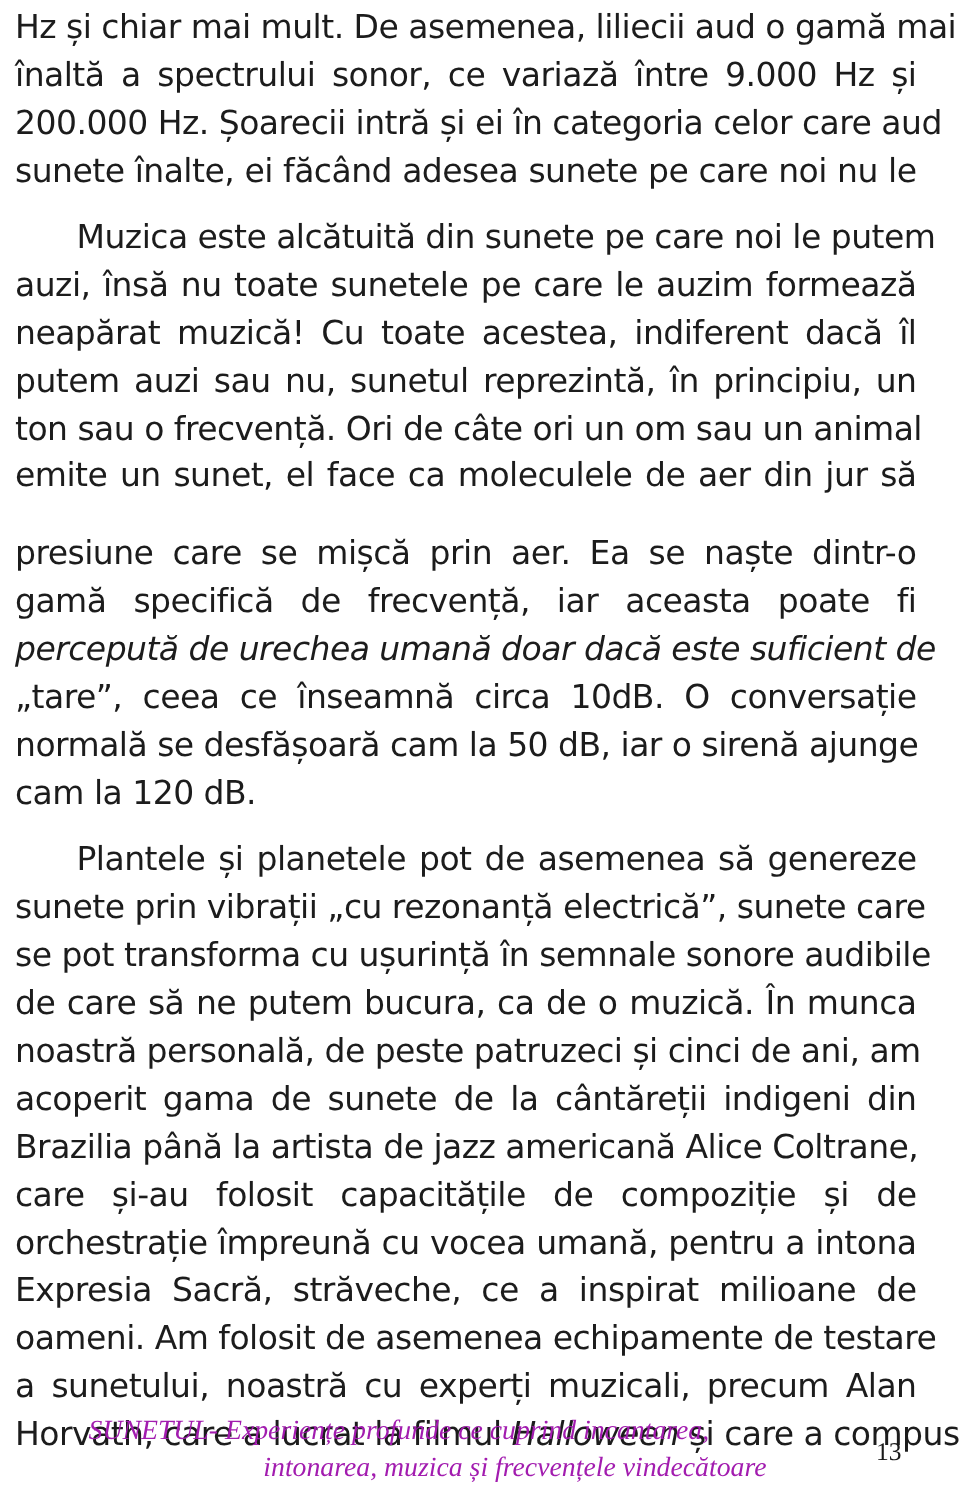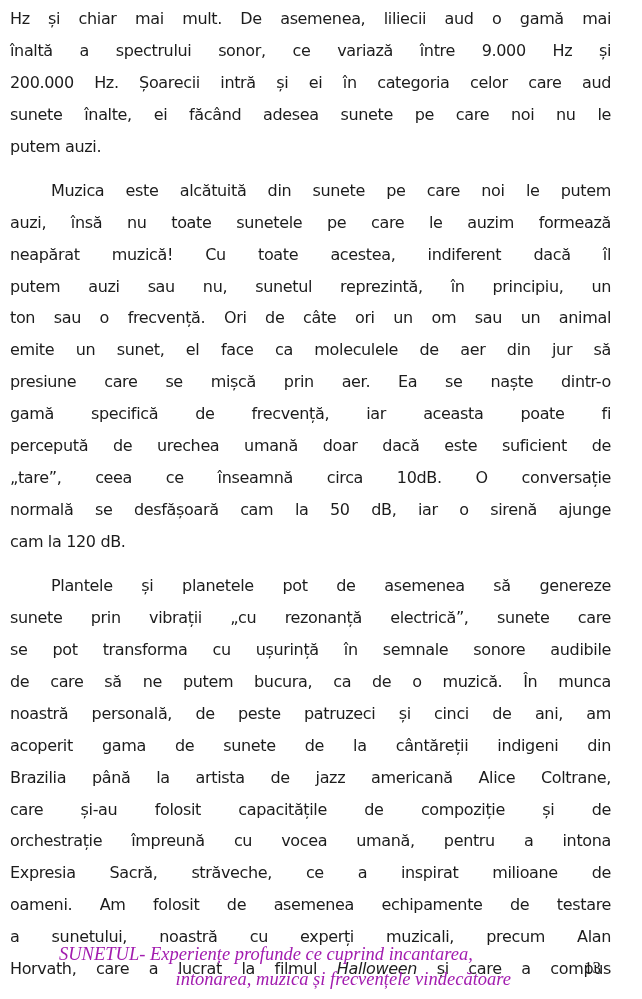--- a/index.html
+++ b/index.html
@@ -20,21 +20,21 @@
       width: 642px;
       height: 999px;
       background: #ffffff;
     }
     .body-text {
       position: absolute;
       left: 10px;
       top: 3px;
       width: 601px;
       font-family: "DejaVu Sans", sans-serif;
-      font-size: 16px;
+      font-size: 22px;
       color: #1c1c1c;
       letter-spacing: -0.35px;
     }
     .line {
       display: block;
       height: 31.95px;
       line-height: 31.95px;
       white-space: nowrap;
       text-align: justify;
       text-align-last: justify;
@@ -94,33 +94,32 @@
 
 <div class="page">
 
   <div class="body-text">
 
     <div>
       <span class="line" style="white-space: nowrap;">Hz și chiar mai mult. De asemenea, liliecii aud o gamă mai</span>
       <span class="line" style="white-space: nowrap;">înaltă a spectrului sonor, ce variază între 9.000 Hz și</span>
       <span class="line" style="white-space: nowrap;">200.000 Hz. Șoarecii intră și ei în categoria celor care aud</span>
       <span class="line" style="white-space: nowrap;">sunete înalte, ei făcând adesea sunete pe care noi nu le</span>
-      <span class="line last">putem auzi.</span>
     </div>
 
     <div>
       <span class="line indent" style="white-space: nowrap;">Muzica este alcătuită din sunete pe care noi le putem</span>
       <span class="line" style="white-space: nowrap;">auzi, însă nu toate sunetele pe care le auzim formează</span>
       <span class="line" style="white-space: nowrap;">neapărat muzică! Cu toate acestea, indiferent dacă îl</span>
       <span class="line" style="white-space: nowrap;">putem auzi sau nu, sunetul reprezintă, în principiu, un</span>
       <span class="line" style="white-space: nowrap;">ton sau o frecvență. Ori de câte ori un om sau un animal</span>
       <span class="line" style="white-space: nowrap;">emite un sunet, el face ca moleculele de aer din jur să</span>
-      <span class="line" style="white-space: nowrap;">presiune care se mișcă prin aer. Ea se naște dintr-o</span>
+      <span class="line" style="white-space: nowrap; margin-top: 20px;">presiune care se mișcă prin aer. Ea se naște dintr-o</span>
       <span class="line" style="white-space: nowrap;">gamă specifică de frecvență, iar aceasta poate fi</span>
-      <span class="line" style="white-space: nowrap;">percepută de urechea umană doar dacă este suficient de</span>
+      <span class="line" style="white-space: nowrap; font-style: italic;">percepută de urechea umană doar dacă este suficient de</span>
       <span class="line" style="white-space: nowrap;">„tare”, ceea ce înseamnă circa 10dB. O conversație</span>
       <span class="line" style="white-space: nowrap;">normală se desfășoară cam la 50 dB, iar o sirenă ajunge</span>
       <span class="line last">cam la 120 dB.</span>
     </div>
 
     <div>
       <span class="line indent" style="white-space: nowrap;">Plantele și planetele pot de asemenea să genereze</span>
       <span class="line" style="white-space: nowrap;">sunete prin vibrații „cu rezonanță electrică”, sunete care</span>
       <span class="line" style="white-space: nowrap;">se pot transforma cu ușurință în semnale sonore audibile</span>
       <span class="line" style="white-space: nowrap;">de care să ne putem bucura, ca de o muzică. În munca</span>

